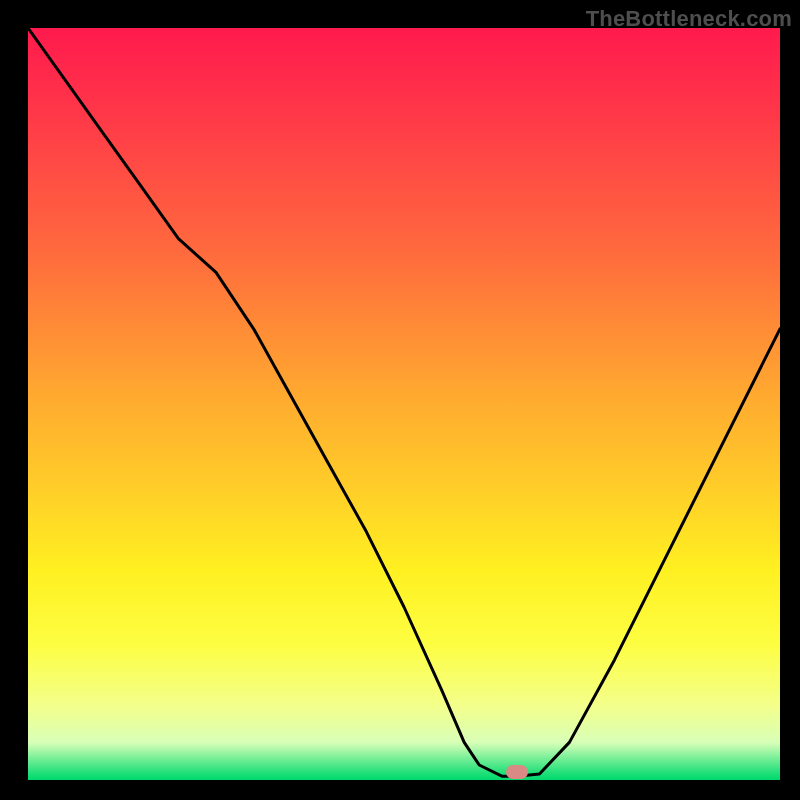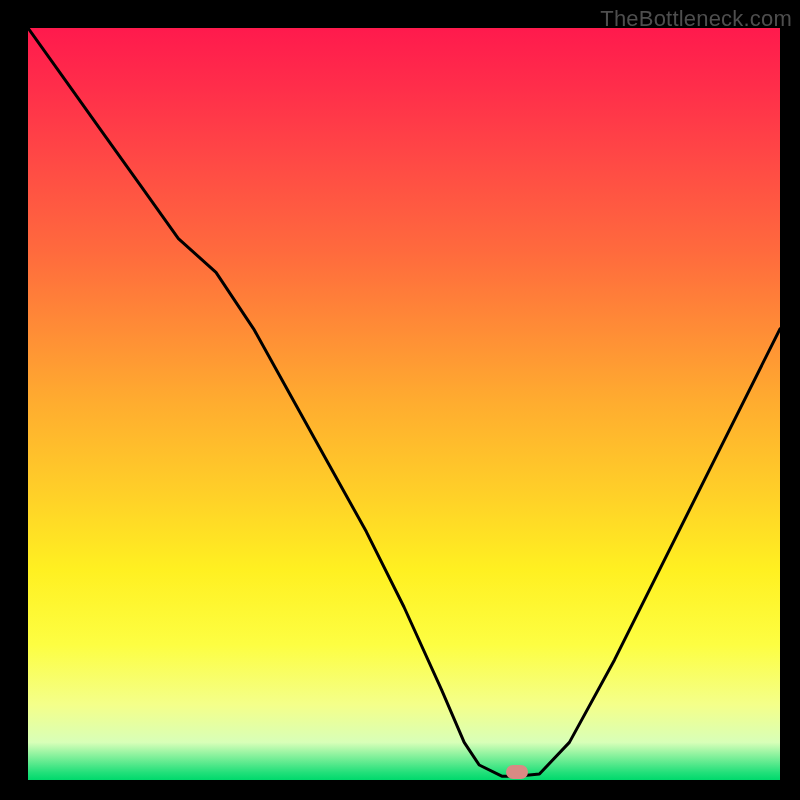--- a/index.html
+++ b/index.html
@@ -41,21 +41,21 @@
       #22e07a 99%,
       #00d96c 100%
     );
   }
   .watermark {
     position: absolute;
     top: 6px;
     right: 8px;
     color: #4e4e4e;
     font-size: 22px;
-    font-weight: 400;
+    font-weight: 700;
     letter-spacing: 0.2px;
   }
   .marker {
     position: absolute;
     width: 22px;
     height: 14px;
     border-radius: 7px;
     background: #d98a84;
     transform: translate(-50%, -50%);
   }

